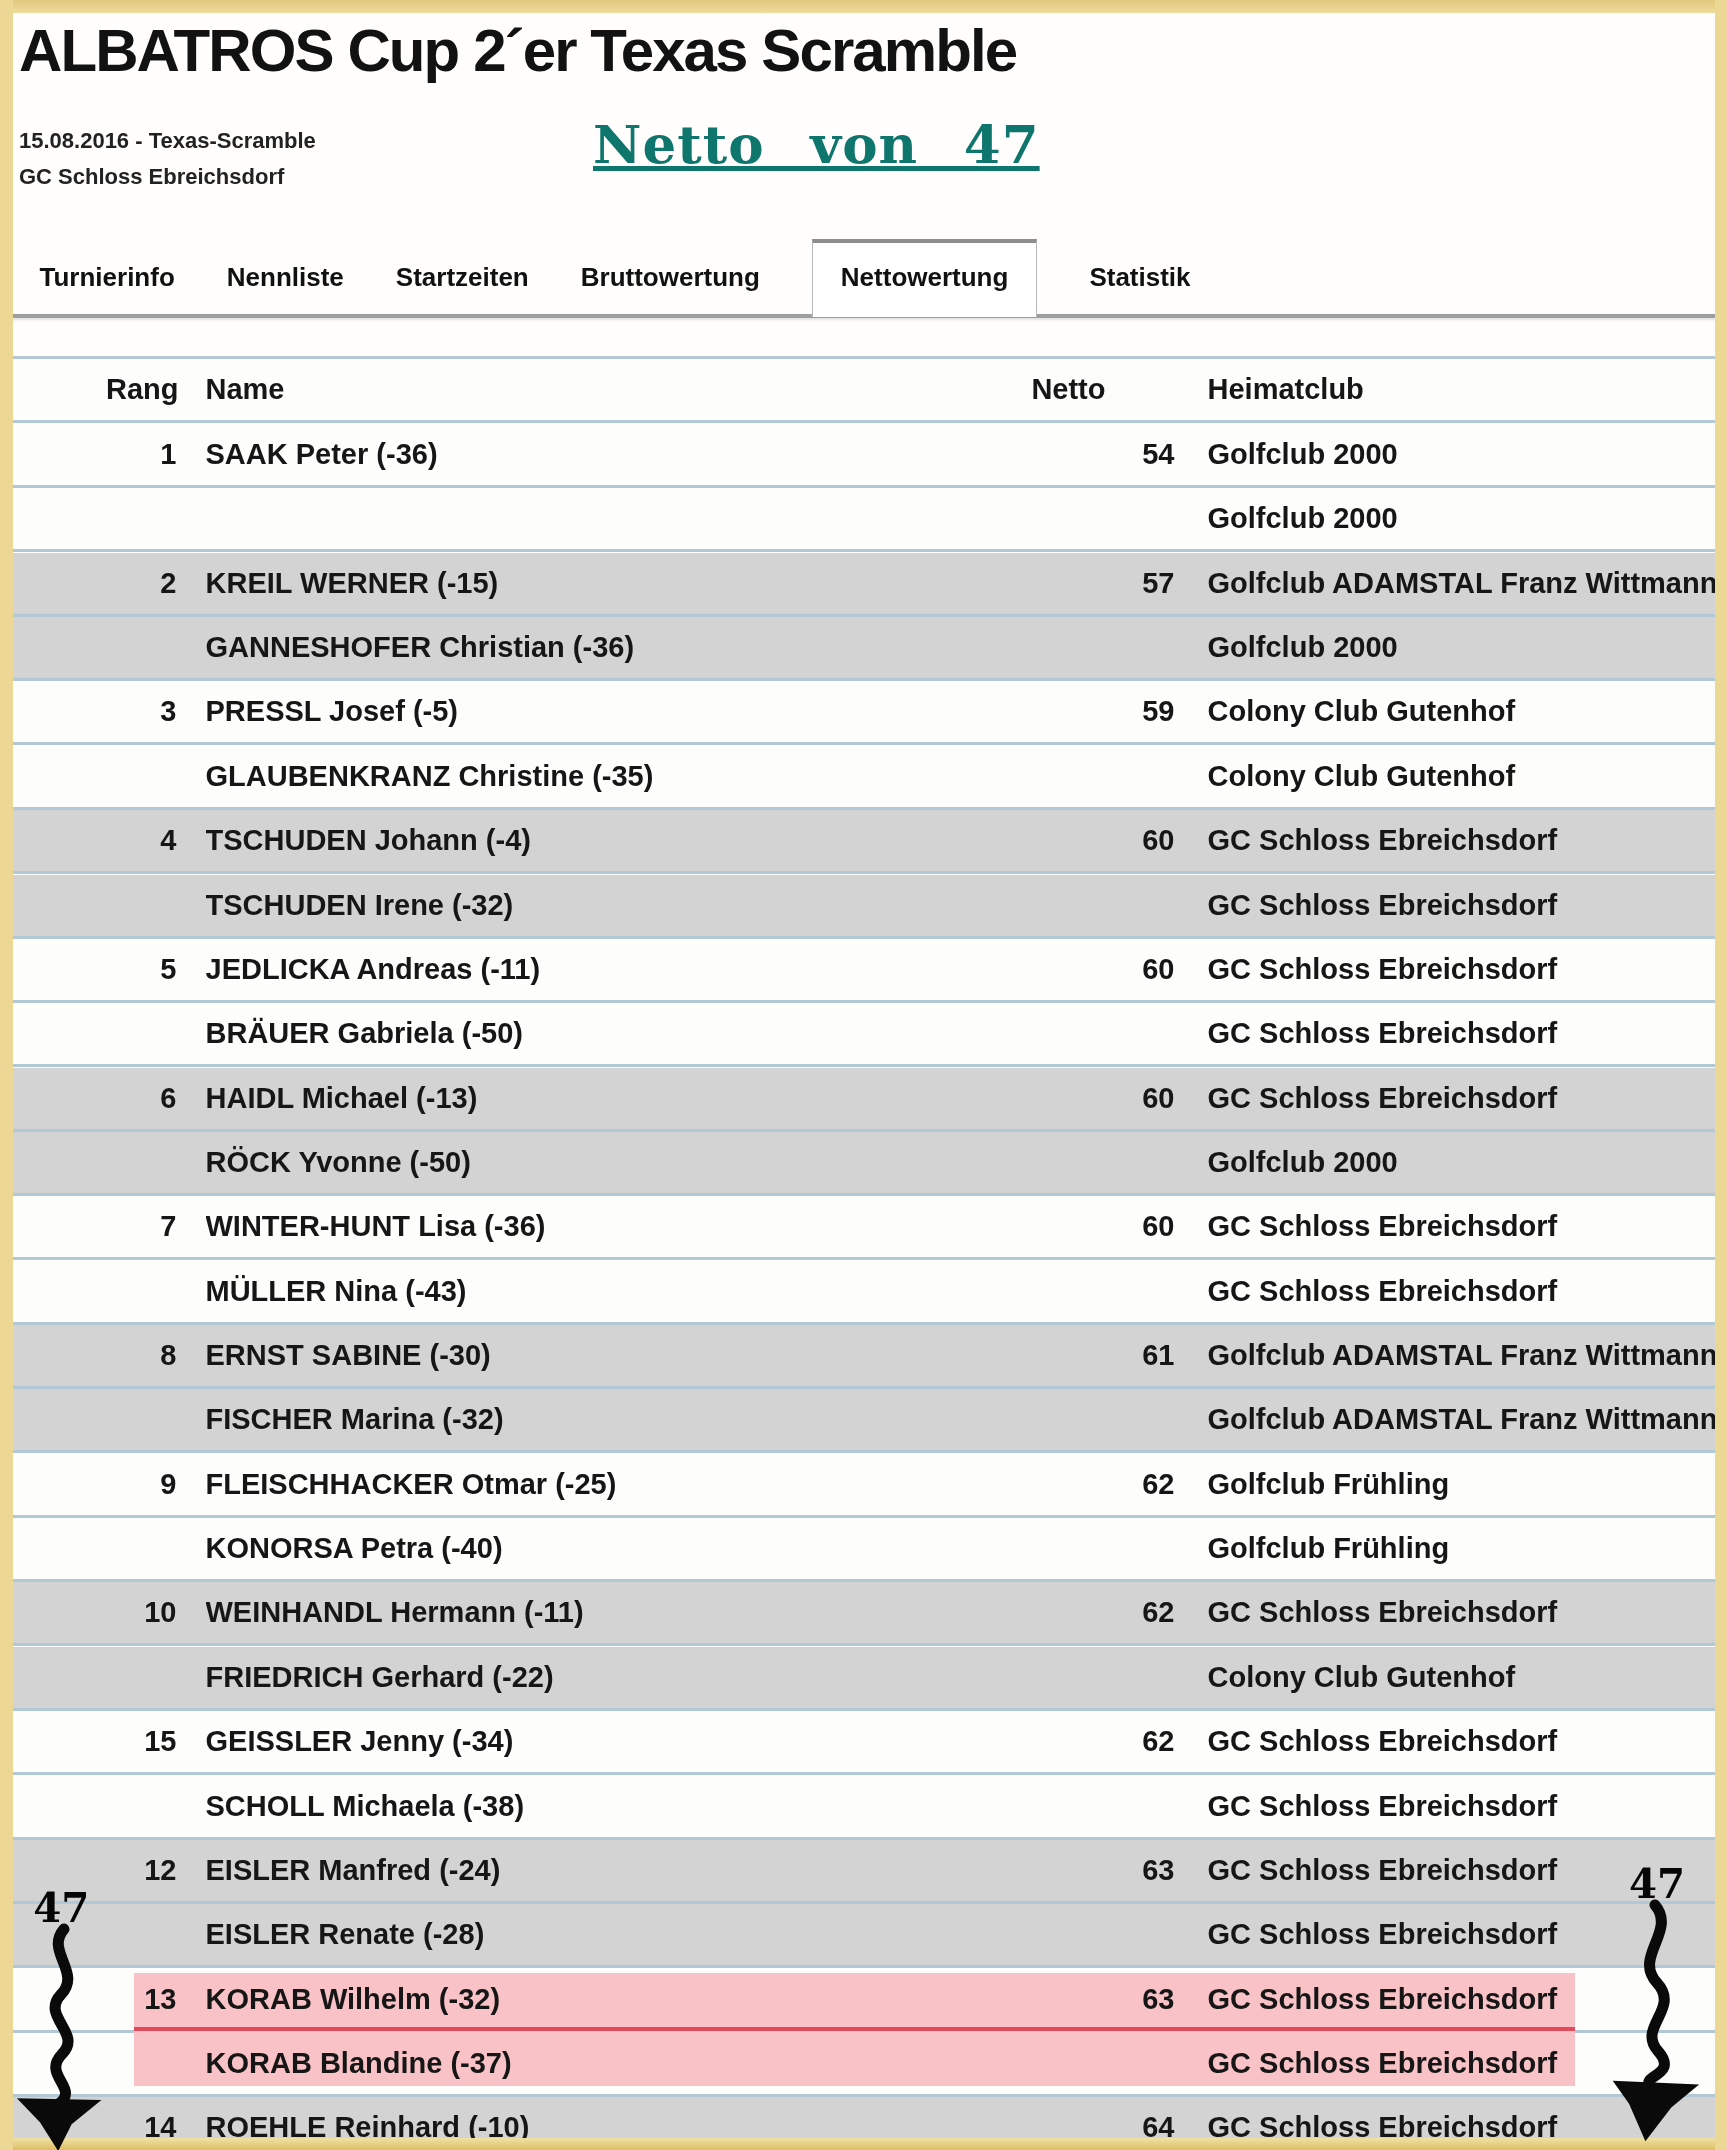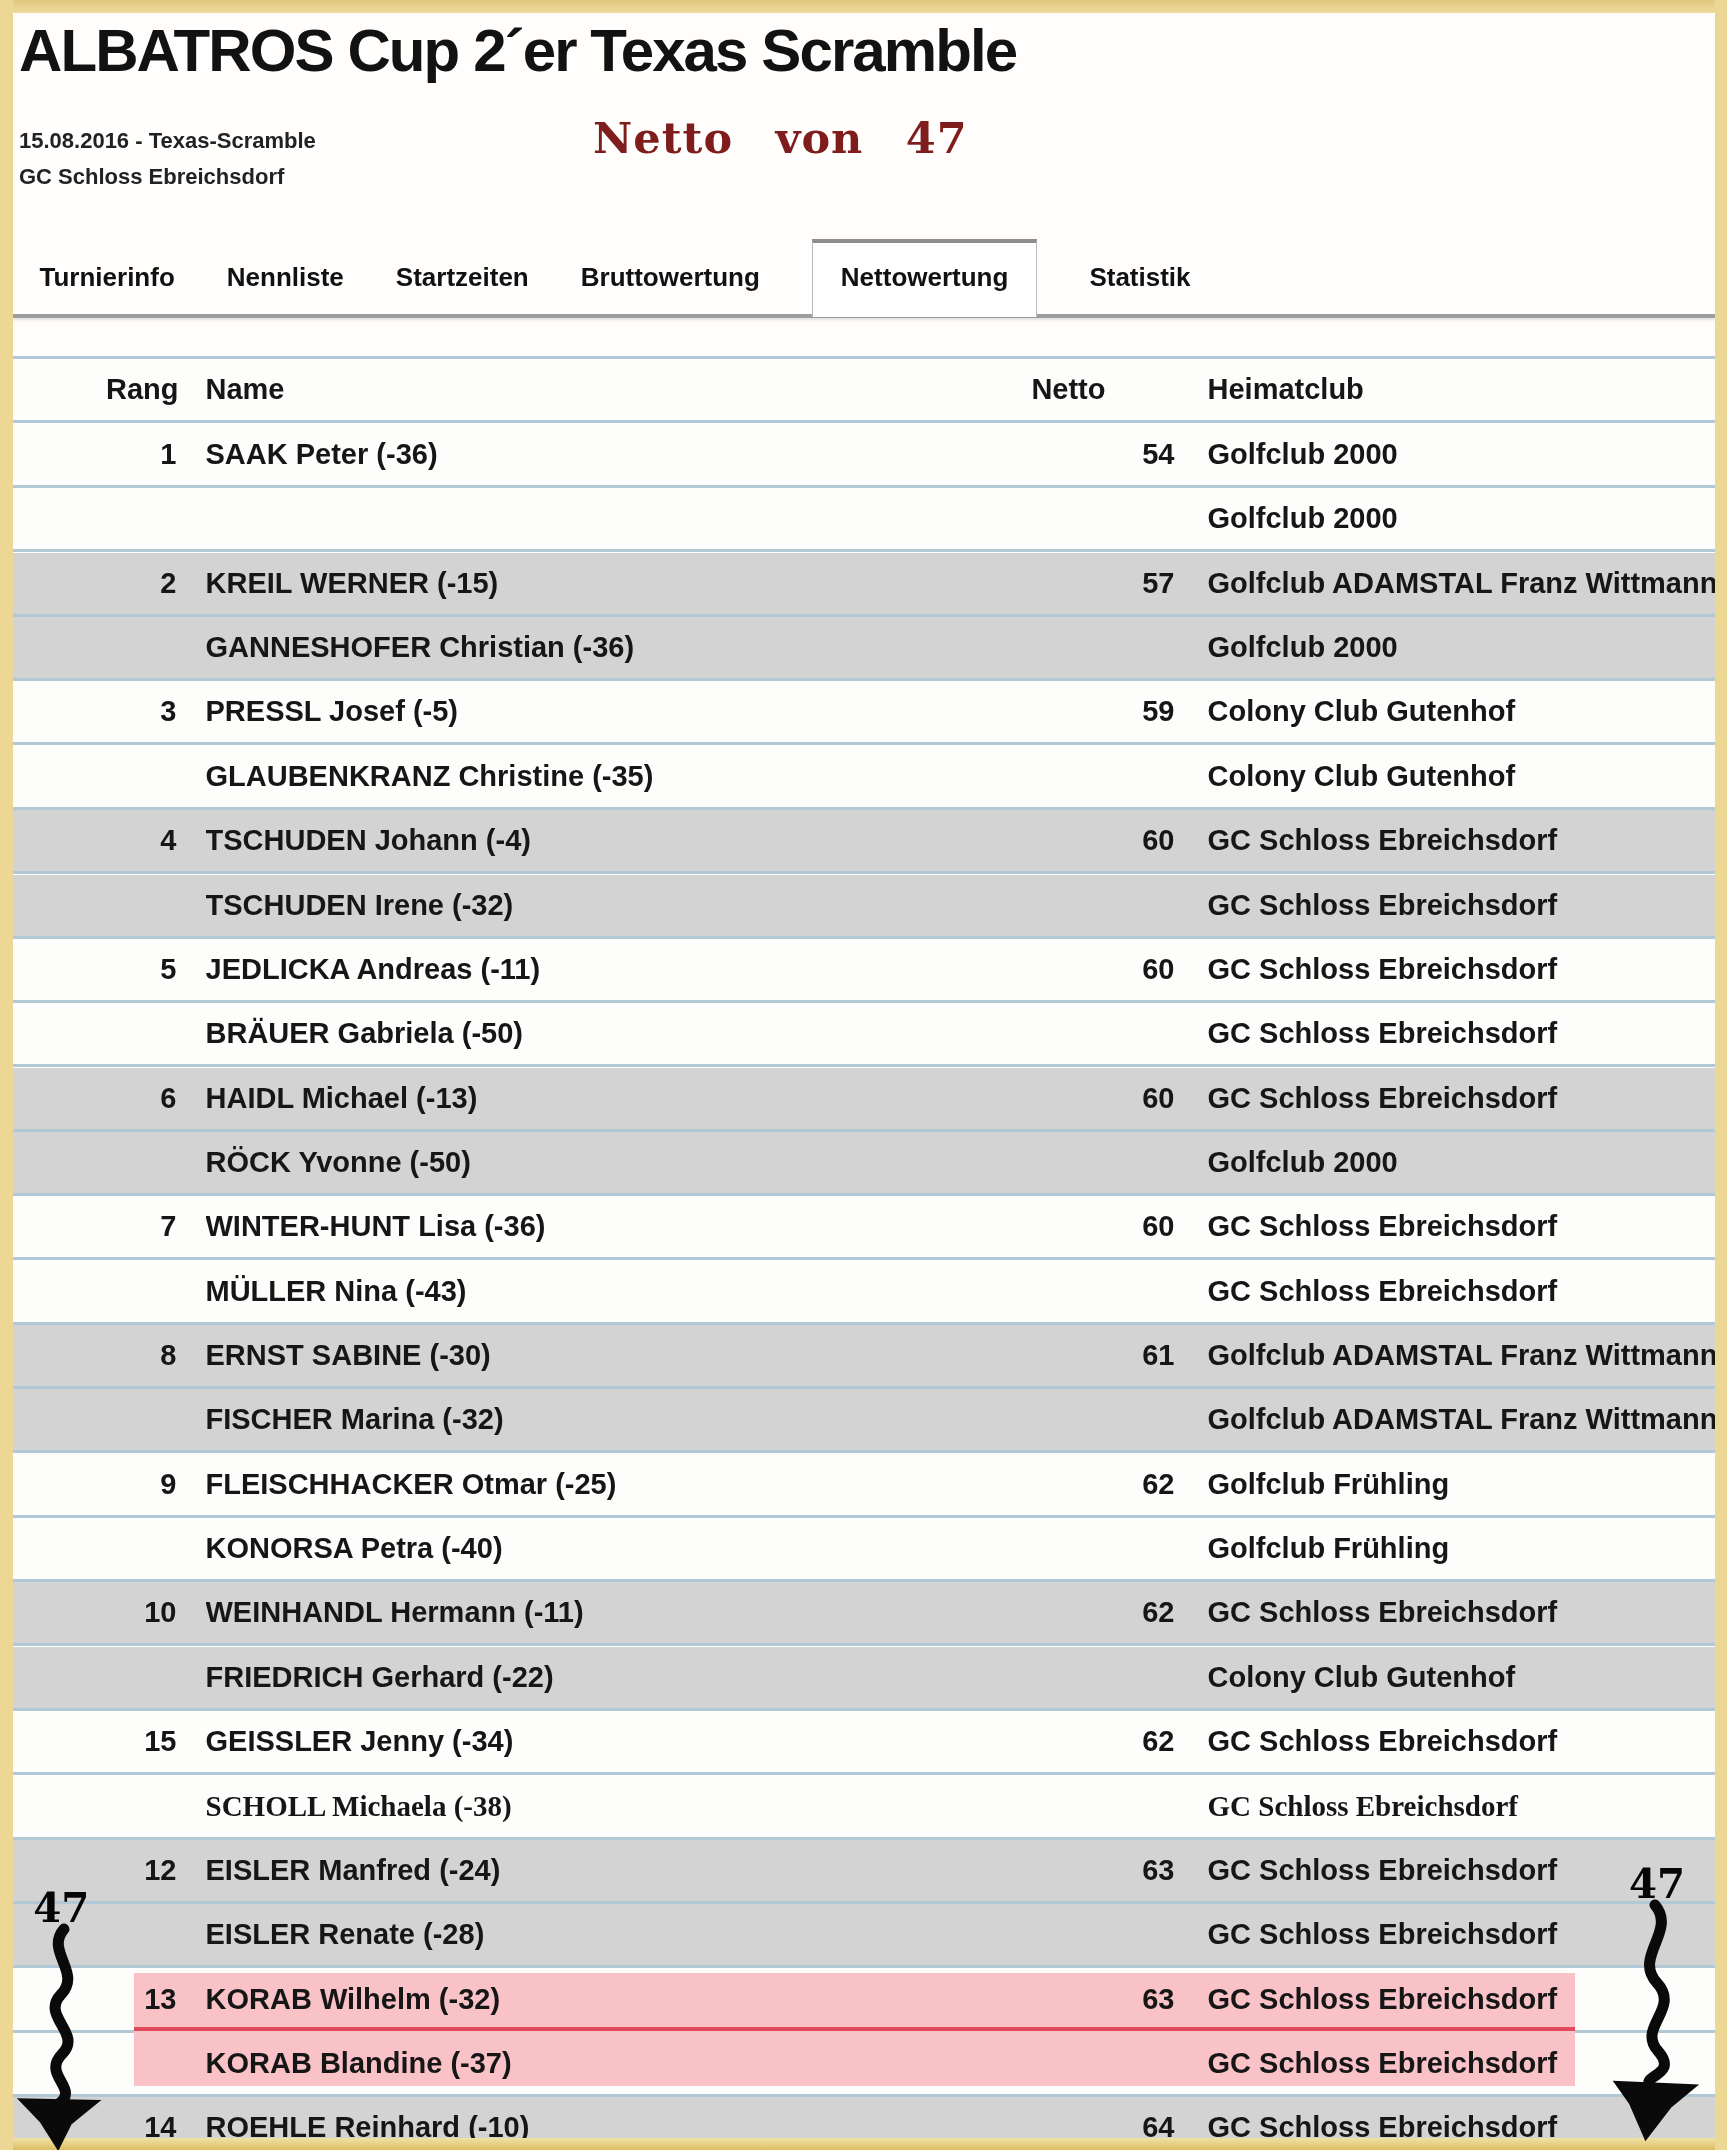--- a/index.html
+++ b/index.html
@@ -22,22 +22,22 @@
     position:absolute;left:19px;top:16.3px;
     font-size:60px;font-weight:700;letter-spacing:-1.9px;color:#121212;white-space:nowrap;
   }
   .meta-line{position:absolute;left:19px;font-size:22px;font-weight:700;color:#222;white-space:nowrap;}
   .meta-date{top:128px;}
   .meta-club{top:164px;}
 
   .netto-note{
     position:absolute;left:593px;top:113px;
     font-family:"DejaVu Serif","Liberation Serif",serif;
-    font-size:43px;font-weight:700;color:#7f1d1d;
-    word-spacing:26.4px;letter-spacing:1px;white-space:nowrap;z-index:5;
+    font-size:53px;font-weight:700;color:#0f766e;
+    word-spacing:26.4px;letter-spacing:1px;white-space:nowrap;z-index:5;text-decoration:underline;
   }
 
   
   .tab-bar{position:absolute;left:11.5px;top:240px;width:1704px;height:78px;}
   .tab-underline{position:absolute;left:0;right:0;bottom:0;height:3.8px;background:#9e9e9e;
     box-shadow:0 1.9px 2.9px rgba(0,0,0,0.12);z-index:1;}
   .tab-list{position:relative;display:flex;gap:52px;padding-left:28px;height:100%;z-index:2;}
   .tab{
     font-size:26px;font-weight:700;color:#111;line-height:74px;white-space:nowrap;
     position:relative;
@@ -248,21 +248,21 @@
       <span class="cell name">FRIEDRICH Gerhard (-22)</span>
       <span class="cell netto"></span>
       <span class="cell club">Colony Club Gutenhof</span>
     </div>
         <div class="row white" style="top: 1287px;">
       <span class="cell rank">15</span>
       <span class="cell name">GEISSLER Jenny (-34)</span>
       <span class="cell netto">62</span>
       <span class="cell club">GC Schloss Ebreichsdorf</span>
     </div>
-        <div class="row white" style="top: 1352px; font-family: Liberation Serif, serif;">
+        <div class="row white" style="top: 1352px;">
       <span class="cell rank"></span>
       <span class="cell name">SCHOLL Michaela (-38)</span>
       <span class="cell netto"></span>
       <span class="cell club">GC Schloss Ebreichsdorf</span>
     </div>
         <div class="row gray" style="top: 1416px;">
       <span class="cell rank">12</span>
       <span class="cell name">EISLER Manfred (-24)</span>
       <span class="cell netto">63</span>
       <span class="cell club">GC Schloss Ebreichsdorf</span>

